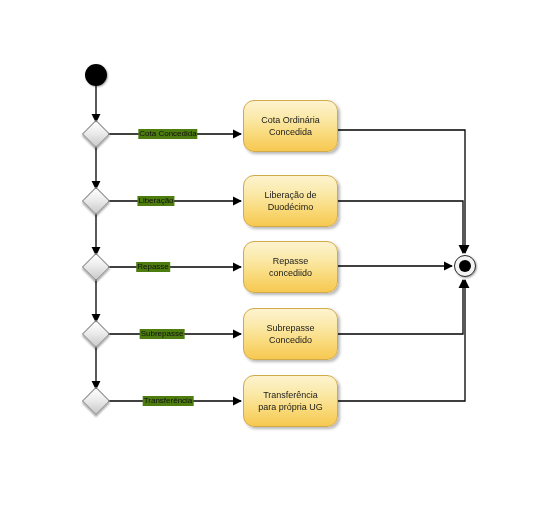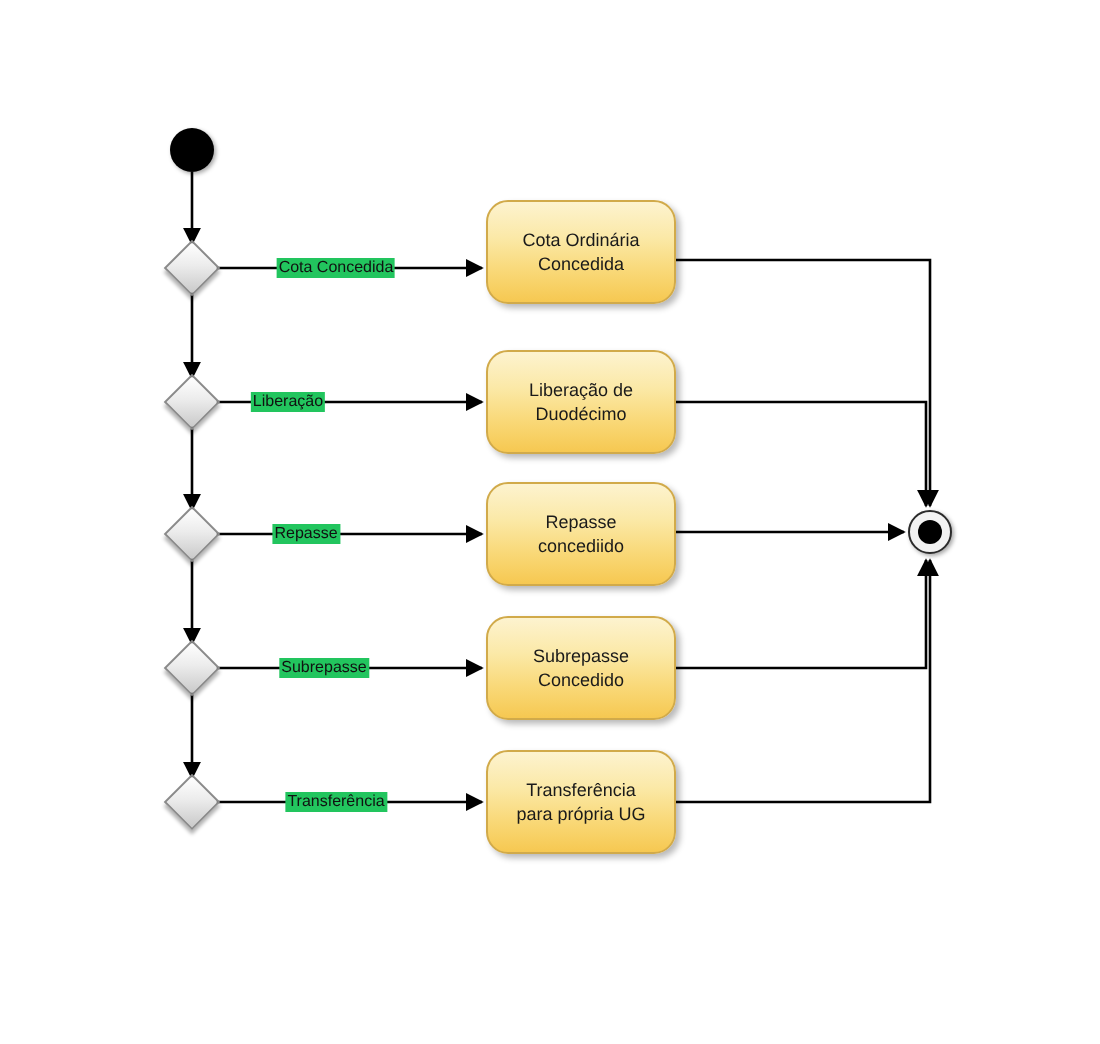--- a/index.html
+++ b/index.html
@@ -93,21 +93,21 @@
     padding: 0 4px;
     white-space: pre-line;
   }
 
   
   .edge-label {
     position: absolute;
     font-size: 8px;
     line-height: 10px;
     color: #111111;
-    background: #22c55e;
+    background: #4d7c0f;
     padding: 0 1px;
     white-space: nowrap;
     transform: translate(-50%, -50%);
   }
 </style>
 </head>
 <body>
 
 <div id="canvas">
 
@@ -174,18 +174,18 @@
     <span class="action-label">Subrepasse
 Concedido</span>
   </div>
 
   <div class="action-box" style="left:243px; top:375px;">
     <span class="action-label">Transferência
 para própria UG</span>
   </div>
 
   <div class="edge-label" style="left:168px; top:134px;">Cota Concedida</div>
-  <div class="edge-label" style="left:144px; top:201px;">Liberação</div>
+  <div class="edge-label" style="left:156px; top:201px;">Liberação</div>
   <div class="edge-label" style="left:153px; top:267px;">Repasse</div>
   <div class="edge-label" style="left:162px; top:334px;">Subrepasse</div>
   <div class="edge-label" style="left:168px; top:401px;">Transferência</div>
 
 </div>
 
 </body></html>

